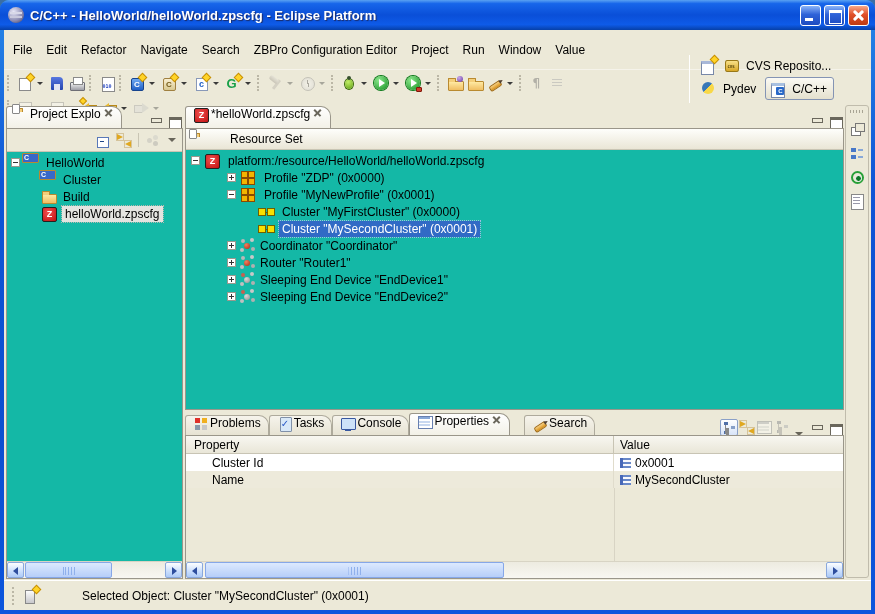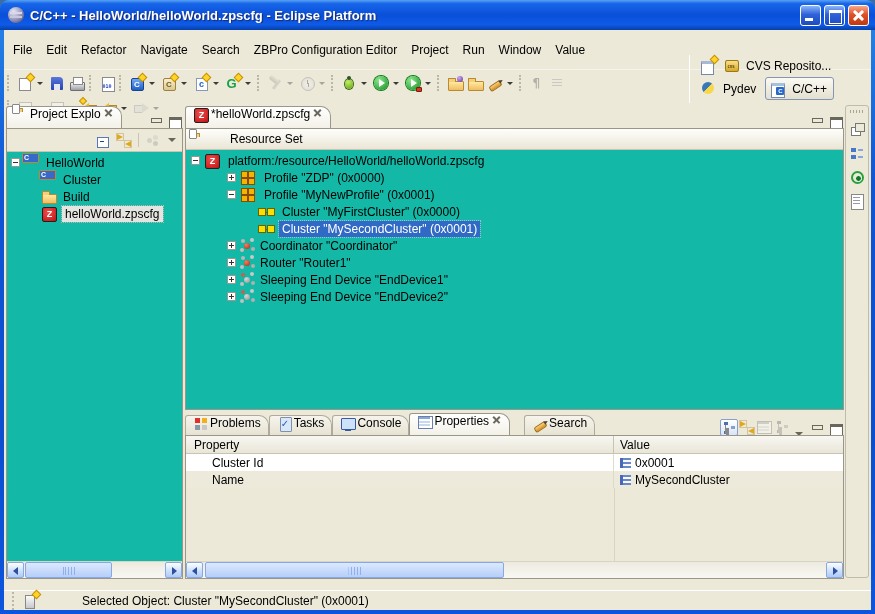--- a/index.html
+++ b/index.html
@@ -161,21 +161,21 @@
   .ic-tasks::before{content:"";position:absolute;left:3px;top:1px;width:10px;height:13px;background:#D8E8F8;border:1px solid #8090A8;border-radius:1px}
   .ic-tasks::after{content:"\2713";position:absolute;left:4px;top:1px;font:bold 10px/13px "DejaVu Sans",sans-serif;color:#2858C8}
   .ic-console::before{content:"";position:absolute;left:1px;top:2px;width:13px;height:10px;background:#CDE2F8;border:1px solid #3858A0;border-radius:1px}
   .ic-console::after{content:"";position:absolute;left:5px;top:13px;width:6px;height:2px;background:#3858A0;box-shadow:-2px 2px 0 -1px #3858A0,2px 2px 0 -1px #3858A0}
   .ic-propstab::before{content:"";position:absolute;left:1px;top:2px;width:13px;height:11px;background:#fff;border:1px solid #6880B0}
   .ic-propstab::after{content:"";position:absolute;left:2px;top:3px;width:11px;height:2px;background:#88A8D8;box-shadow:0 4px 0 #C8D8F0,0 7px 0 #C8D8F0}
   .ic-treemode::before{content:"";position:absolute;left:3px;top:2px;width:4px;height:3px;background:#5070A8;box-shadow:0 9px 0 #5070A8,7px 4px 0 #88A0C8}
   .ic-treemode::after{content:"";position:absolute;left:4px;top:5px;width:1px;height:9px;background:#888;box-shadow:1px 3px 0 #888,2px 3px 0 #888,3px 3px 0 #888}
   .pressed{border:1px solid #8AA0C8;background:linear-gradient(#FFF,#D8E4F8);border-radius:2px}
 
-  .statusbar{position:absolute;left:0;right:0;bottom:0;height:20px;background:#ECE9D8;border-top:1px solid #FFF;display:flex;align-items:center}
+  .statusbar{position:absolute;left:0;right:0;bottom:0;height:30px;background:#ECE9D8;border-top:1px solid #FFF;display:flex;align-items:center}
   .sb-gripv{width:4px;height:18px;border-left:2px dotted #BBB7A6;margin:0 6px 0 8px}
   .ic-fastview::before{content:"";position:absolute;left:3px;top:3px;width:8px;height:12px;background:linear-gradient(#FCFCFC,#C8C8CC);border:1px solid #888}
   .st-text{margin-left:42px;color:#000}
 </style>
 </head>
 <body>
 
 <div class="window">
   <div class="titlebar">
     <span class="ecl-logo"></span>

